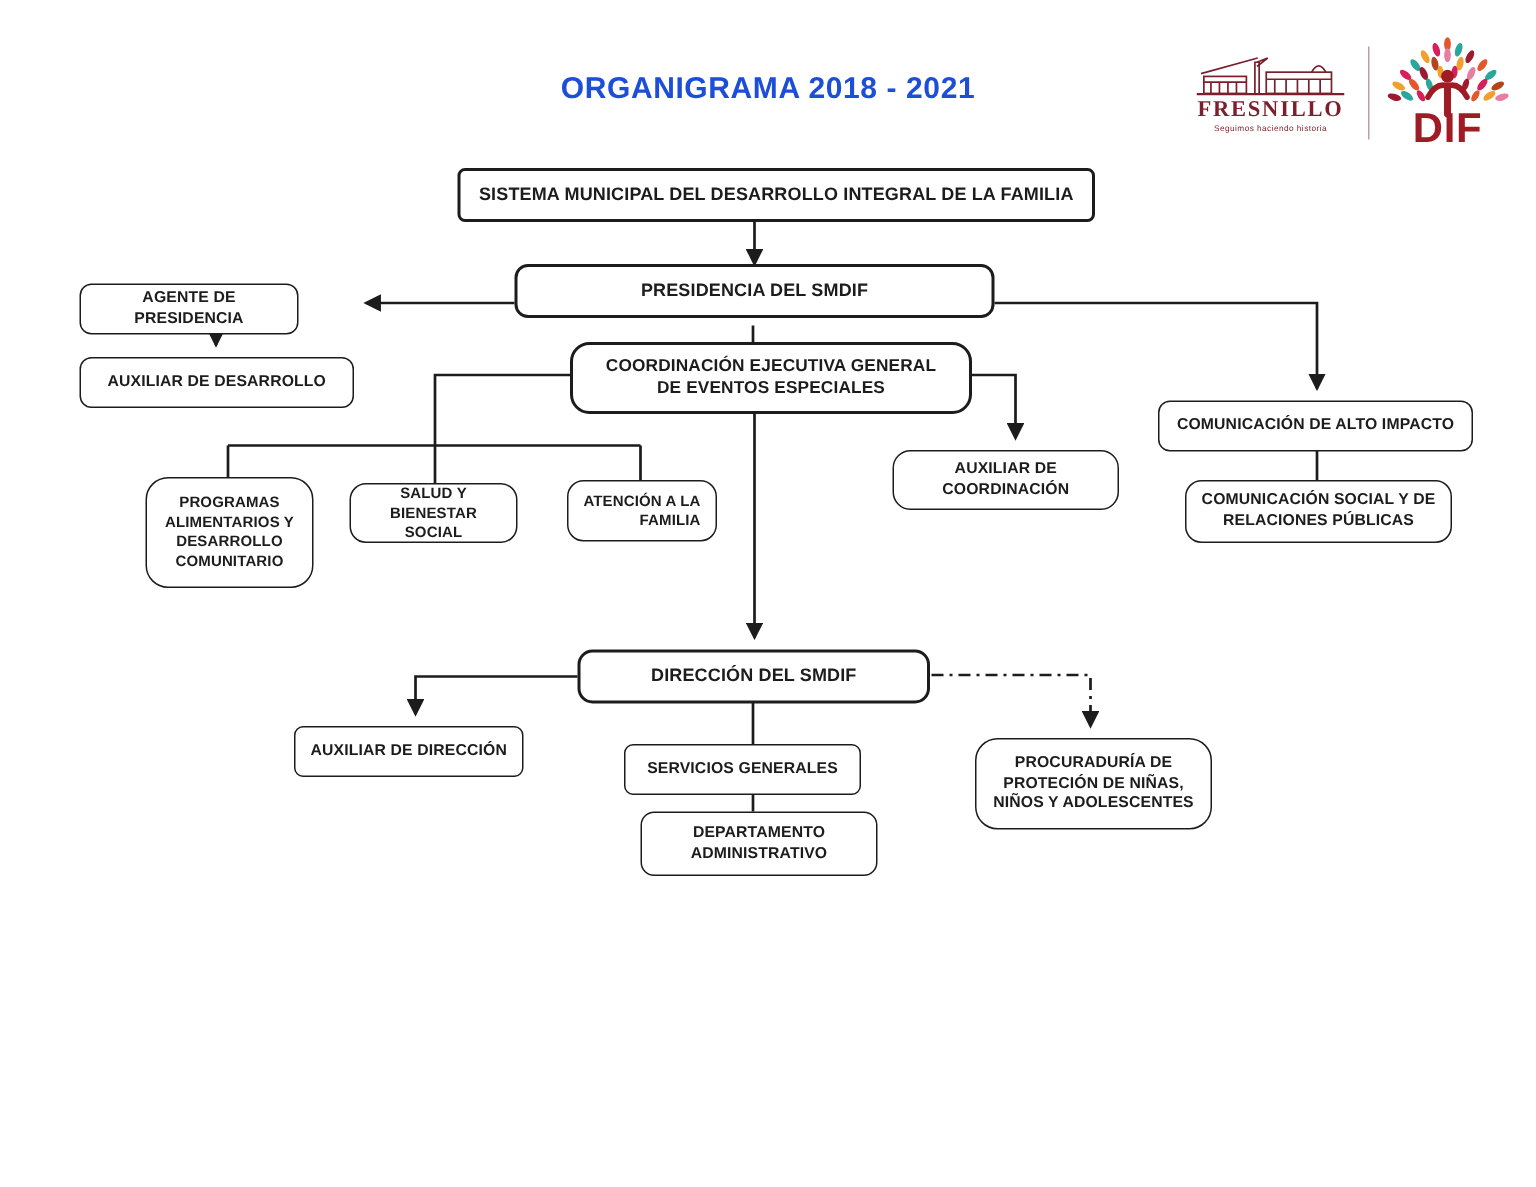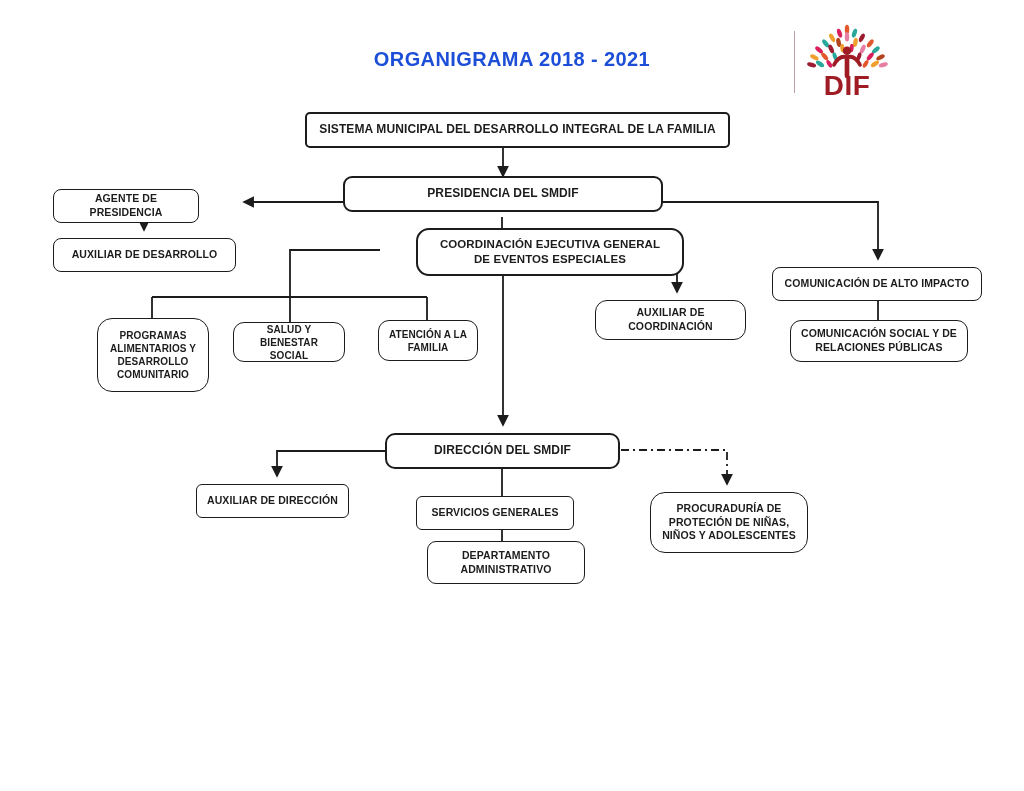--- a/index.html
+++ b/index.html
@@ -51,20 +51,37 @@
     <path d="M385,451 H277 V476" marker-end="url(#arrow)"></path>
     <path d="M502,466 V496"></path>
     <path d="M502,522 V541"></path>
     <path d="M621,450 H727 V484" stroke-dasharray="8 4 2 4" marker-end="url(#arrow)"></path>
   </g>
 </svg>
 
 <div class="page-title">ORGANIGRAMA 2018 - 2021</div>
 
 <div class="logo-wrap">
+  <div class="fresnillo-logo">
+    <svg width="104" height="30" viewBox="0 0 110 30">
+      <g stroke="#7a1f2b" stroke-width="1.2" fill="none">
+        <path d="M6,14 L46,3"></path>
+        <path d="M44,28 V6 H47 V28"></path>
+        <path d="M45.5,6 L53,3 L45.5,9"></path>
+        <rect x="8" y="16" width="30" height="12"></rect>
+        <path d="M13,28 V20 M19,28 V20 M25,28 V20 M31,28 V20 M8,20 H38"></path>
+        <rect x="52" y="13" width="46" height="15"></rect>
+        <path d="M58,28 V18 M66,28 V18 M74,28 V18 M82,28 V18 M90,28 V18 M52,18 H98"></path>
+        <path d="M84,13 Q89,4 94,13"></path>
+        <path d="M3,28.5 H107" stroke-width="1.6"></path>
+      </g>
+    </svg>
+    <div class="fresnillo-name">FRESNILLO</div>
+    <div class="fresnillo-tagline">Seguimos haciendo historia</div>
+  </div>
   <div class="logo-divider"></div>
   <svg class="dif-logo" viewBox="0 0 90 86">
     <g>
       <ellipse cx="45" cy="8" rx="2.4" ry="5" fill="#e2582c"></ellipse>
       <ellipse cx="37" cy="12" rx="2.4" ry="5" fill="#d81e5b" transform="rotate(-18 37 12)"></ellipse>
       <ellipse cx="53" cy="12" rx="2.4" ry="5" fill="#28a79a" transform="rotate(18 53 12)"></ellipse>
       <ellipse cx="29" cy="17" rx="2.4" ry="5" fill="#f0a02e" transform="rotate(-28 29 17)"></ellipse>
       <ellipse cx="61" cy="17" rx="2.4" ry="5" fill="#9c1b31" transform="rotate(28 61 17)"></ellipse>
       <ellipse cx="45" cy="16" rx="2.4" ry="5" fill="#e87da4"></ellipse>
       <ellipse cx="22" cy="23" rx="2.4" ry="5" fill="#28a79a" transform="rotate(-38 22 23)"></ellipse>
@@ -100,40 +117,40 @@
 </div>
 
 <div class="node major" style="left:305px;top:112px;width:425px;height:31px;border-radius:5px;font-size:12px;">SISTEMA MUNICIPAL DEL DESARROLLO INTEGRAL DE LA FAMILIA</div>
 
 <div class="node major" style="left:343px;top:176px;width:320px;height:31px;border-radius:9px;font-size:12px;">PRESIDENCIA DEL SMDIF</div>
 
 <div class="node" style="left:53px;top:189px;width:146px;height:26px;border-radius:8px;font-size:10.5px;">AGENTE DE PRESIDENCIA</div>
 
 <div class="node" style="left:53px;top:238px;width:183px;height:26px;border-radius:8px;font-size:10.5px;">AUXILIAR DE DESARROLLO</div>
 
-<div class="node major" style="left:380px;top:228px;width:268px;height:48px;border-radius:13px;font-size:11.5px;margin-left:36px;">COORDINACIÓN EJECUTIVA GENERAL
+<div class="node major" style="left:380px;top:228px;width:268px;height:48px;border-radius:13px;font-size:11.5px;">COORDINACIÓN EJECUTIVA GENERAL
 DE EVENTOS ESPECIALES</div>
 
 <div class="node" style="left:595px;top:300px;width:151px;height:40px;border-radius:12px;font-size:10.5px;">AUXILIAR DE
 COORDINACIÓN</div>
 
 <div class="node" style="left:772px;top:267px;width:210px;height:28px;border-radius:8px;font-size:10.5px;">COMUNICACIÓN DE ALTO IMPACTO</div>
 
 <div class="node" style="left:790px;top:320px;width:178px;height:42px;border-radius:11px;font-size:10.5px;">COMUNICACIÓN SOCIAL Y DE
 RELACIONES PÚBLICAS</div>
 
 <div class="node" style="left:97px;top:318px;width:112px;height:74px;border-radius:15px;font-size:10px;">PROGRAMAS
 ALIMENTARIOS Y
 DESARROLLO
 COMUNITARIO</div>
 
 <div class="node" style="left:233px;top:322px;width:112px;height:40px;border-radius:11px;font-size:10px;">SALUD Y BIENESTAR
 SOCIAL</div>
 
-<div class="node" style="left:378px;top:320px;width:100px;height:41px;border-radius:11px;font-size:10px;">ATENCIÓN A LA
+<div class="node" style="left:378px;top:320px;width:100px;height:41px;border-radius:11px;font-size:10px;text-align:right;">ATENCIÓN A LA
 FAMILIA</div>
 
 <div class="node major" style="left:385px;top:433px;width:235px;height:33px;border-radius:10px;font-size:12px;">DIRECCIÓN DEL SMDIF</div>
 
 <div class="node" style="left:196px;top:484px;width:153px;height:25px;border-radius:6px;font-size:10.5px;">AUXILIAR DE DIRECCIÓN</div>
 
 <div class="node" style="left:416px;top:496px;width:158px;height:26px;border-radius:6px;font-size:10.5px;">SERVICIOS GENERALES</div>
 
 <div class="node" style="left:427px;top:541px;width:158px;height:43px;border-radius:9px;font-size:10.5px;">DEPARTAMENTO
 ADMINISTRATIVO</div>

